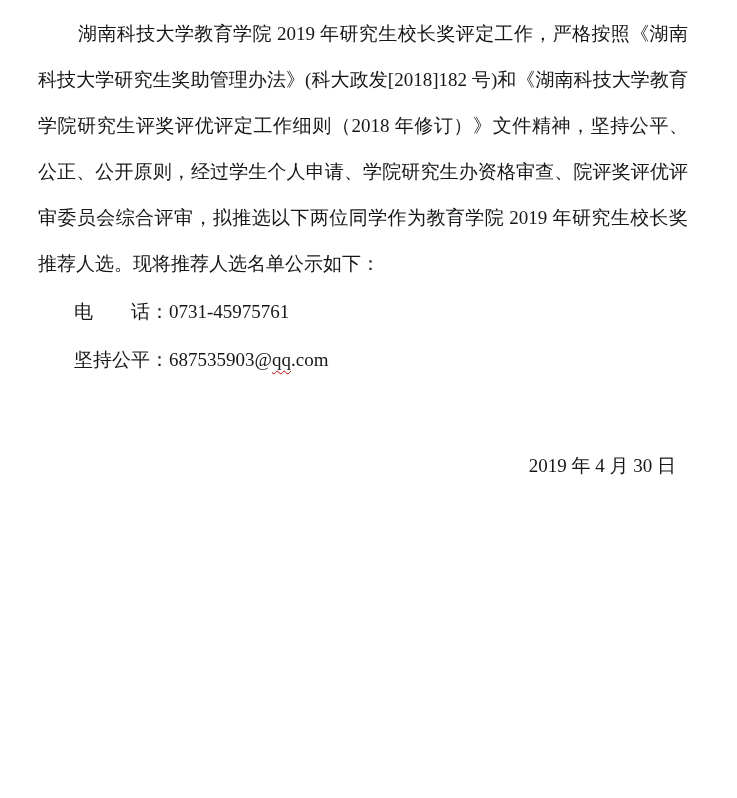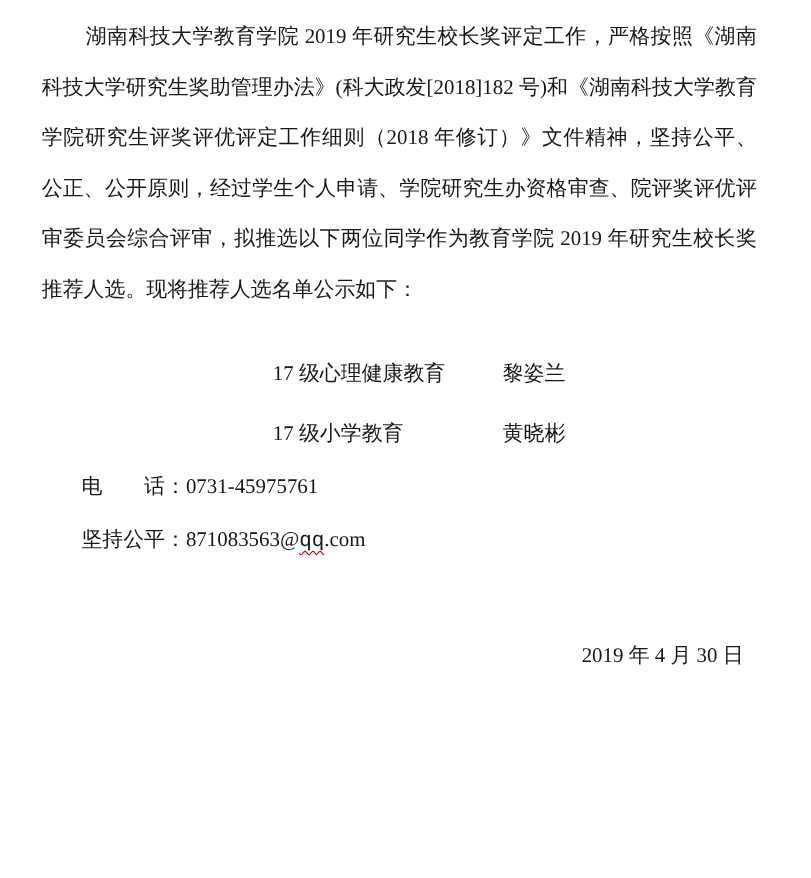--- a/index.html
+++ b/index.html
@@ -50,55 +50,46 @@
     line-height: 48px;
     padding-left: 36px;
     white-space: nowrap;
   }
   .spellcheck-wavy {
     text-decoration-line: underline;
     text-decoration-style: wavy;
     text-decoration-color: #c00000;
     text-decoration-thickness: 1px;
     text-underline-offset: 4px;
-    font-family: Liberation Mono, monospace;
   }
   .signature {
     margin-top: 59px;
     text-align: right;
     padding-right: 12px;
   }
   .signature-line {
     font-size: 19px;
     line-height: 46px;
   }
 </style>
 </head>
 <body>
 
 <div class="page">
 
   <p class="body-para">湖南科技大学教育学院 2019 年研究生校长奖评定工作，严格按照《湖南科技大学研究生奖助管理办法》(科大政发[2018]182 号)和《湖南科技大学教育学院研究生评奖评优评定工作细则（2018 年修订）》文件精神，坚持公平、公正、公开原则，经过学生个人申请、学院研究生办资格审查、院评奖评优评审委员会综合评审，拟推选以下两位同学作为教育学院 2019 年研究生校长奖推荐人选。现将推荐人选名单公示如下：</p>
 
-  <div class="honor-list">
-    <div class="honor-row">
-      <span class="honor-program">17 级心理健康教育</span><span>黎姿兰</span>
-    </div>
-    <div class="honor-row">
-      <span class="honor-program">17 级小学教育</span><span>黄晓彬</span>
-    </div>
-  </div>
 
 
   <div class="contacts">
     <div class="contact-row">
       <span>电　　话：</span><span>0731-45975761</span>
     </div>
     <div class="contact-row">
-      <span>坚持公平：</span><span><span>871083563@</span><span class="spellcheck-wavy">qq</span><span>.com</span></span>
+      <span>坚持公平：</span><span><span>687535903@</span><span class="spellcheck-wavy">qq</span><span>.com</span></span>
     </div>
   </div>
 
   <div class="signature">
     <div class="signature-line">2019 年 4 月 30 日</div>
   </div>
 
 </div>
 
 </body></html>

